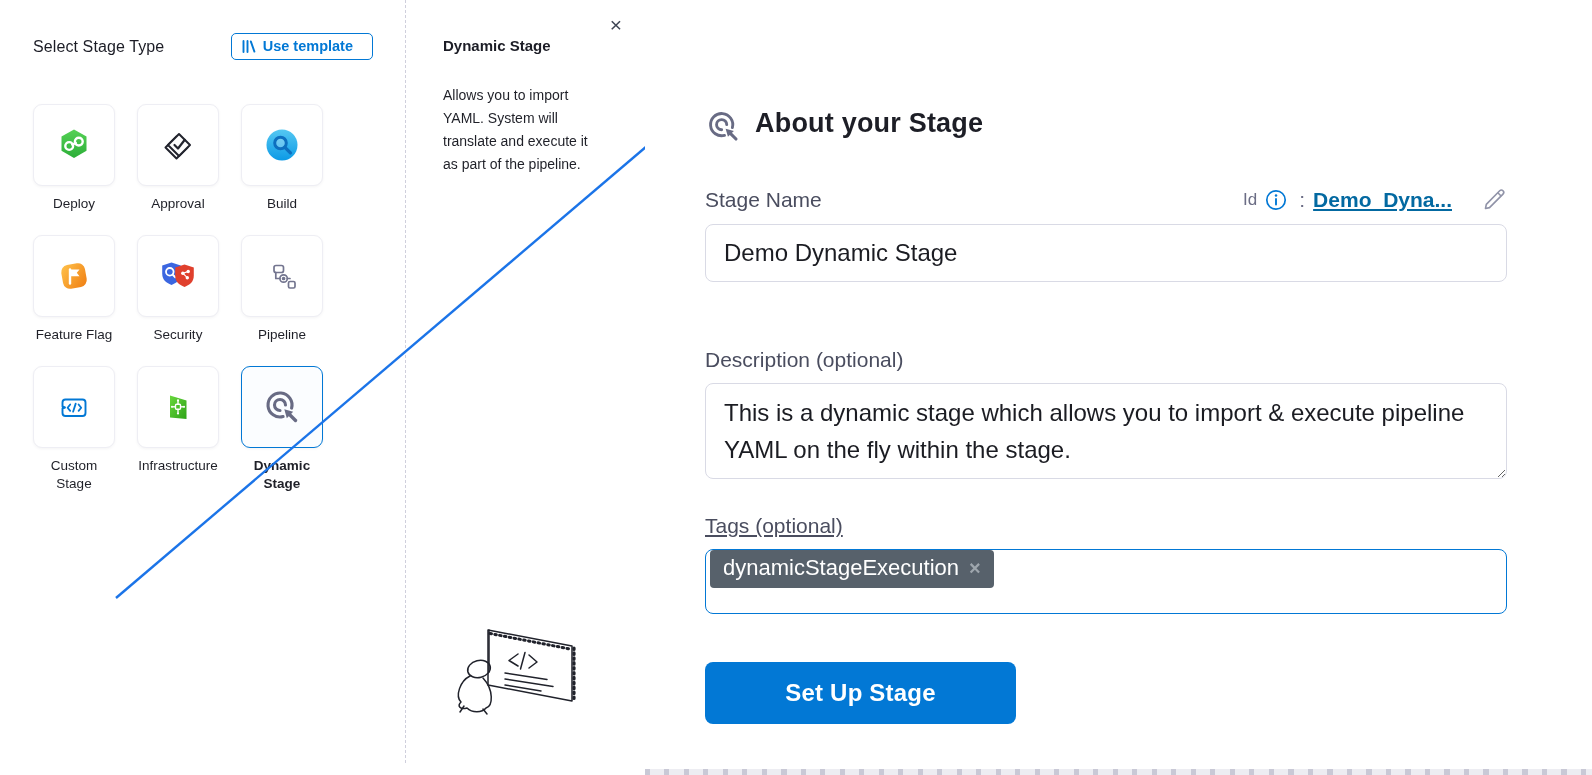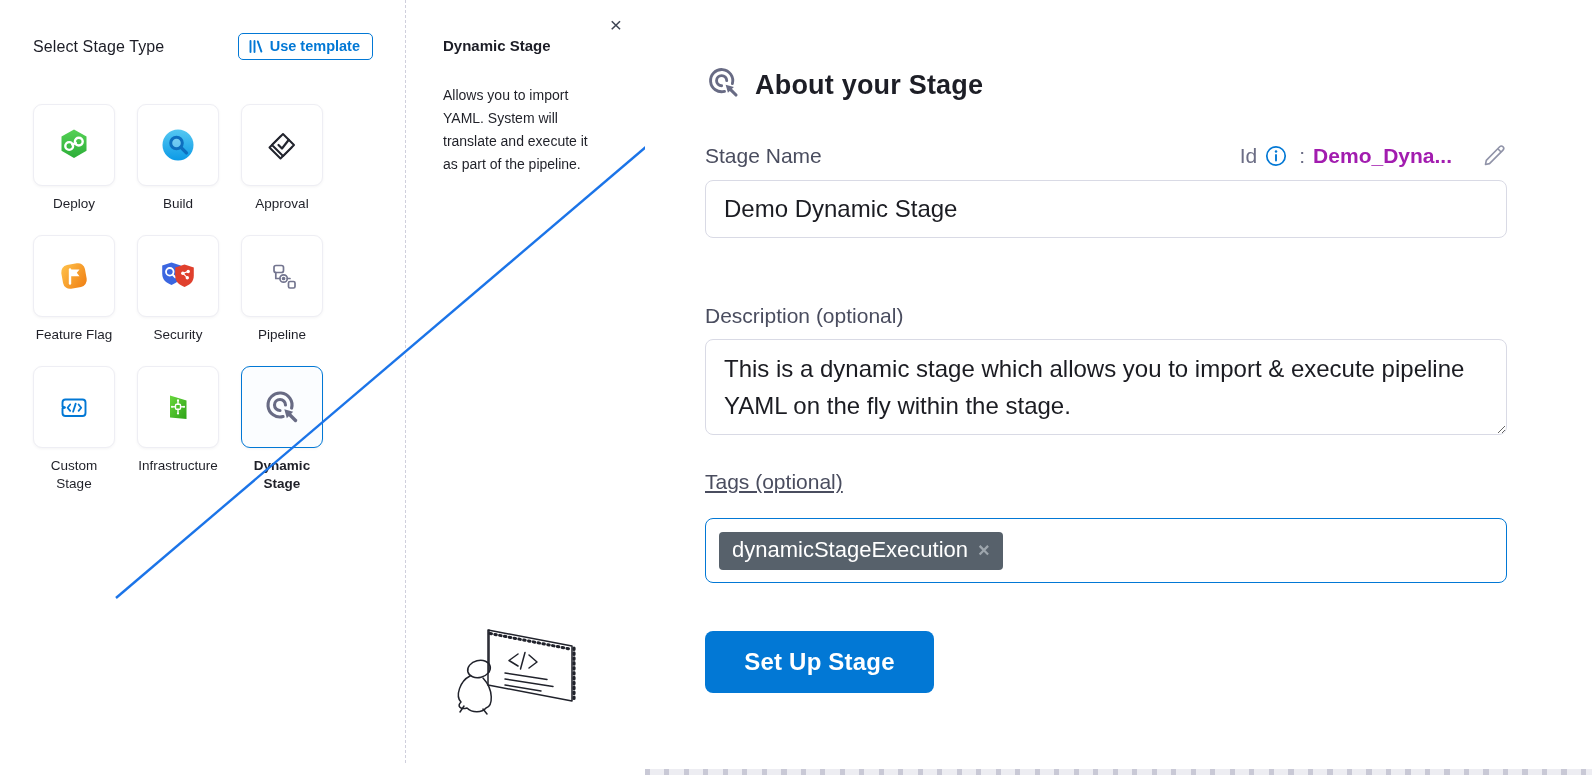--- a/index.html
+++ b/index.html
@@ -2,58 +2,58 @@
 <html><head>
 <meta charset="utf-8">
 <style>
   * { margin:0; padding:0; box-sizing:border-box; }
   html,body { width:1592px; height:775px; background:#fff; font-family:"Liberation Sans", sans-serif; overflow:hidden; }
   #root { position:relative; width:1592px; height:775px; background:#fff; }
 
   
   .left-header { position:absolute; left:33px; top:33px; width:340px; display:flex; align-items:center; justify-content:space-between; }
   .left-title { font-size:16px; font-weight:400; color:#1c1d26; letter-spacing:.1px; }
-  .use-template-btn { display:flex; align-items:center; gap:7px; border:1.5px solid #0278D5; border-radius:5px; background:#fff; color:#0278D5; font-size:14.5px; font-weight:600; padding:4px 12px 5px 10px; cursor:pointer; font-family:inherit; }
+  .use-template-btn { display:flex; align-items:center; gap:7px; border:1.5px solid #0278D5; border-radius:5px; background:#fff; color:#0278D5; font-size:14.5px; font-weight:600; padding:4px 19px 5px 10px; cursor:pointer; font-family:inherit; }
   .stage-grid { position:absolute; left:33px; top:104px; display:grid; grid-template-columns:repeat(3,82px); column-gap:41px; row-gap:44px;gap:22px; }
   .tile-cell { width:82px; text-align:center; }
   .tile { width:82px; height:82px; background:#fff; border:1px solid #eeeef4; border-radius:9px; box-shadow:0 1px 3px rgba(40,41,61,.05); display:flex; align-items:center; justify-content:center; cursor:pointer; }
   .tile.selected { border:1.5px solid #0278D5; background:#fbfdff; }
   .tile-label { margin-top:9px; font-size:13.5px; line-height:18px; color:#1f2028; }
   .tile-label.selected { font-weight:700; }
 
   
   .v-divider { position:absolute; left:405px; top:0; height:763px; border-left:1px dashed #cfcfdc; }
 
   
   .close-btn { position:absolute; left:604px; top:13px; width:24px; height:24px; font-size:21px; color:#3e4554; display:flex; align-items:center; justify-content:center; cursor:pointer; background:none; border:none; font-family:inherit; }
   .info-title { position:absolute; left:443px; top:37px; font-size:15px; font-weight:700; color:#1c1d26; }
   .info-desc { position:absolute; left:443px; top:84px; width:155px; font-size:14px; line-height:23px; color:#1f2028; }
   .illustration { position:absolute; left:452px; top:620px; }
 
   
   .form-panel { position:absolute; left:645px; top:0; width:947px; height:768px; background:#fff; }
   .form-inner { padding:64px 40px 0 60px; width:862px; }
-  .form-header { display:flex; align-items:flex-end; gap:13px; }
+  .form-header { display:flex; align-items:flex-start; gap:13px;margin-top:44px; }
   .form-title { font-size:27px; font-weight:700; color:#1d1e26; letter-spacing:.2px; }
   .name-row { margin-top:42px; width:802px; display:flex; align-items:flex-end; justify-content:space-between; }
   .field-label { font-size:21px; color:#4a4d5f; font-weight:500; }
   .id-group { display:flex; align-items:center; gap:8px; }
-  .id-label { font-size:21px; color:#6b6d85; }
+  .id-label { font-size:17px; color:#6b6d85; }
   .id-sep { font-size:21px; color:#6b6d85; margin-left:4px; }
-  .id-value { font-size:21px; color:#a21caf; font-weight:600; cursor:pointer; }
+  .id-value { font-size:21px; color:#0369a1; font-weight:600; cursor:pointer;text-decoration:underline; }
   .pencil-wrap { margin-left:22px; cursor:pointer; display:flex; align-items:center; }
   .text-input { margin-top:12px; width:802px; height:58px; border:1px solid #d9dae5; border-radius:8px; font-size:24px; color:#1b1c22; padding:0 18px; font-family:inherit; outline:none; background:#fff; }
   .desc-label { margin-top:66px; }
   .desc-area { margin-top:11px; width:802px; height:96px; border:1px solid #d9dae5; border-radius:8px; font-size:24px; line-height:37px; color:#1b1c22; padding:10px 18px; font-family:inherit; outline:none; resize:vertical; background:#fff; }
   .tags-label { margin-top:31px;text-decoration:underline; }
-  .tags-box { margin-top:24px; width:802px; height:65px; border:1.5px solid #0278D5; border-radius:8px; display:flex; align-items:center; padding:0 13px; gap:10px; background:#fff; cursor:text; }
+  .tags-box { margin-top:11px; width:802px; height:65px; border:1.5px solid #0278D5; border-radius:8px; display:flex; align-items:flex-start; padding:0 4px; gap:10px; background:#fff; cursor:text; }
   .tag-chip { display:flex; align-items:center; gap:10px; background:#57616b; border-radius:4px; padding:5px 13px 7px 13px; }
   .tag-chip-text { color:#fff; font-size:22px; }
   .tag-chip-x { color:#9ea6ad; font-size:20px; font-weight:700; cursor:pointer; line-height:1; }
-  .setup-btn { margin-top:48px; width:229px; height:62px; background:#0278D5; border:none; border-radius:8px; color:#fff; font-size:24px; font-weight:600; font-family:inherit; cursor:pointer; letter-spacing:.2px; }
+  .setup-btn { margin-top:48px; width:311px; height:62px; background:#0278D5; border:none; border-radius:8px; color:#fff; font-size:24px; font-weight:600; font-family:inherit; cursor:pointer; letter-spacing:.2px; }
 
   .canvas-strip { position:absolute; left:645px; top:769px; width:947px; height:6px; background:repeating-linear-gradient(to right,#c9c9d6 0 5px,#ededf2 5px 19.5px); }
 
   .arrow-overlay { position:absolute; left:0; top:0; pointer-events:none; }
 </style>
 </head>
 <body>
 
 <div id="root">
 
@@ -92,47 +92,47 @@
               </g>
             </svg>
           </span>
         </div>
         <div class="tile-label">Deploy</div>
       </div>
       <div class="tile-cell">
         <div class="tile">
           <span style="display: flex;">
             <svg width="40" height="40" viewBox="0 0 40 40">
+              <g stroke="#22242e" stroke-width="2" fill="none" stroke-linejoin="round">
+                <path d="M21,9 L32,20 L21,31 L10,20 Z" transform="translate(-2.5,2.5)"></path>
+                <path d="M21,9 L32,20 L21,31 L10,20 Z" fill="#fdfdfd"></path>
+                <polyline points="16.5,20 20,23.5 26.8,14.8" stroke-width="2.2" stroke-linecap="round"></polyline>
+              </g>
+            </svg>
+          </span>
+        </div>
+        <div class="tile-label">Approval</div>
+      </div>
+      <div class="tile-cell">
+        <div class="tile">
+          <span style="display: flex;">
+            <svg width="40" height="40" viewBox="0 0 40 40">
               <defs>
                 <linearGradient id="gB" x1="0" y1="0" x2="0" y2="1">
                   <stop offset="0" stop-color="#55c8f2"></stop>
                   <stop offset="1" stop-color="#0c9ae6"></stop>
                 </linearGradient>
               </defs>
               <circle cx="20" cy="20" r="15.5" fill="url(#gB)"></circle>
               <circle cx="18.5" cy="18" r="5.8" fill="rgba(255,255,255,0.28)" stroke="#0d6fbf" stroke-width="3"></circle>
               <line x1="22.9" y1="22.4" x2="28.4" y2="27.9" stroke="#0d6fbf" stroke-width="3.4" stroke-linecap="round"></line>
             </svg>
           </span>
         </div>
         <div class="tile-label">Build</div>
-      </div>
-      <div class="tile-cell">
-        <div class="tile">
-          <span style="display: flex;">
-            <svg width="40" height="40" viewBox="0 0 40 40">
-              <g stroke="#22242e" stroke-width="2" fill="none" stroke-linejoin="round">
-                <path d="M21,9 L32,20 L21,31 L10,20 Z" transform="translate(-2.5,2.5)"></path>
-                <path d="M21,9 L32,20 L21,31 L10,20 Z" fill="#fdfdfd"></path>
-                <polyline points="16.5,20 20,23.5 26.8,14.8" stroke-width="2.2" stroke-linecap="round"></polyline>
-              </g>
-            </svg>
-          </span>
-        </div>
-        <div class="tile-label">Approval</div>
       </div>
       <div class="tile-cell">
         <div class="tile">
           <span style="display: flex;">
             <svg width="40" height="40" viewBox="0 0 40 40">
               <defs>
                 <linearGradient id="gF" x1="0" y1="0" x2="1" y2="1">
                   <stop offset="0" stop-color="#ffc24b"></stop>
                   <stop offset="1" stop-color="#ef7d12"></stop>
                 </linearGradient>

